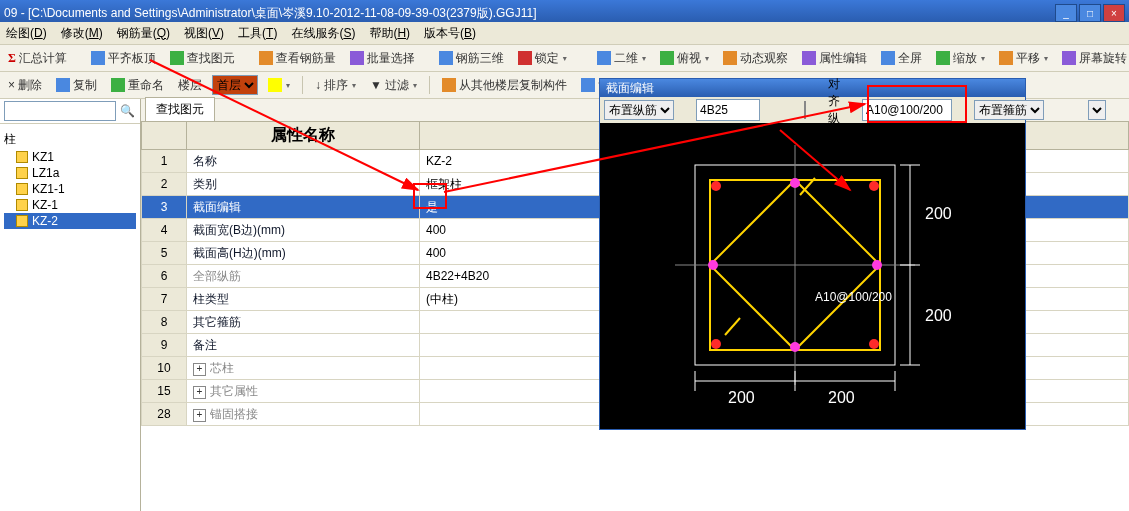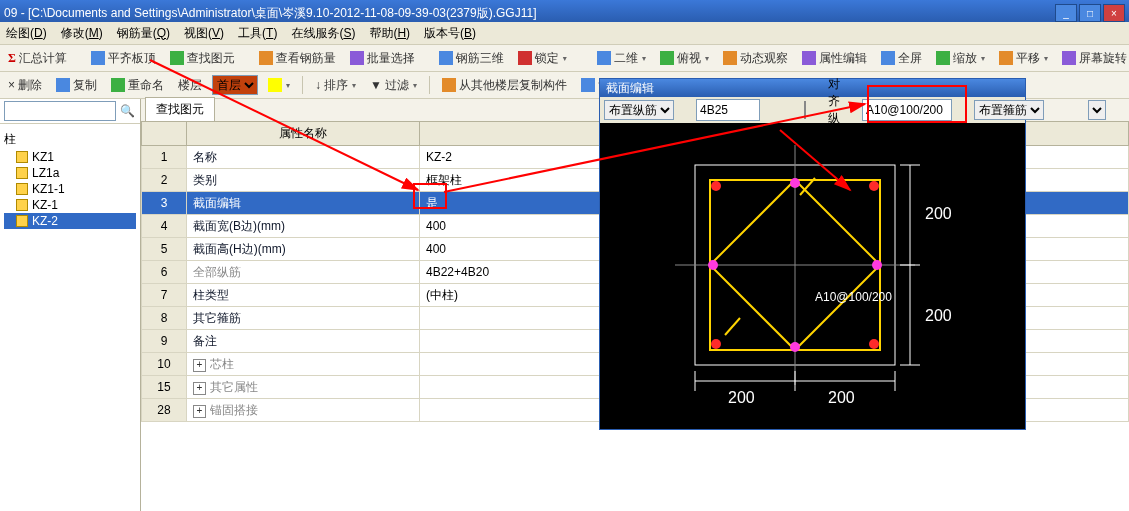--- a/index.html
+++ b/index.html
@@ -24,21 +24,21 @@
 .search-bar .mag{width:16px;height:16px;display:flex;align-items:center;justify-content:center;cursor:pointer;}
 .tree{flex:1;padding:6px 4px;font-size:12px;}
 .tree-item{display:flex;align-items:center;gap:4px;padding:1px 0;cursor:pointer;}
 .tree-item.sel{background:#316ac5;color:#fff;}
 .cube{width:10px;height:10px;background:#ffd24a;border:1px solid #b08a00;}
 .mid-panel{flex:1;background:#fff;display:flex;flex-direction:column;}
 .tab-strip{height:22px;background:#f4f2e9;display:flex;align-items:flex-end;padding-left:4px;}
 .tab{padding:3px 10px;border:1px solid #b5b29b;border-bottom:none;background:#fff;font-size:12px;cursor:pointer;}
 .grid{flex:1;overflow:auto;}
 .grid table{border-collapse:collapse;width:100%;}
-.grid th{background:#ece9d8;border:1px solid #b5b29b;padding:3px 6px;font-weight:normal;text-align:center;font-size:12px;}
+.grid th{background:#ece9d8;border:1px solid #b5b29b;padding:3px 6px;font-weight:bold;text-align:center;font-size:16px;}
 .grid td{border:1px solid #d8d5c2;padding:2px 6px;font-size:12px;height:18px;}
 .grid td.rownum{background:#ece9d8;text-align:center;width:28px;}
 .grid tr.sel td{background:#316ac5;color:#fff;}
 .grid td.name{color:#0f172a;}
 .grid td.name.gray{color:#888;margin-left:20px;}
 .grid .exp{display:inline-block;width:11px;height:11px;border:1px solid #888;text-align:center;line-height:9px;font-size:10px;margin-right:4px;cursor:pointer;background:#fff;color:#333;}
 .right-panel{position:absolute;left:599px;top:78px;width:425px;height:350px;background:#000;border:1px solid #2a5db0;}
 .rp-title{height:18px;background:linear-gradient(to bottom,#4a88e0,#2a5db0);color:#fff;font-size:12px;padding:0 6px;display:flex;align-items:center;}
 .rp-toolbar{height:26px;background:#ece9d8;display:flex;align-items:center;padding:0 4px;gap:22px;}
 .rp-toolbar select,.rp-toolbar input{font-size:12px;height:20px;border:1px solid #7f9db9;}

